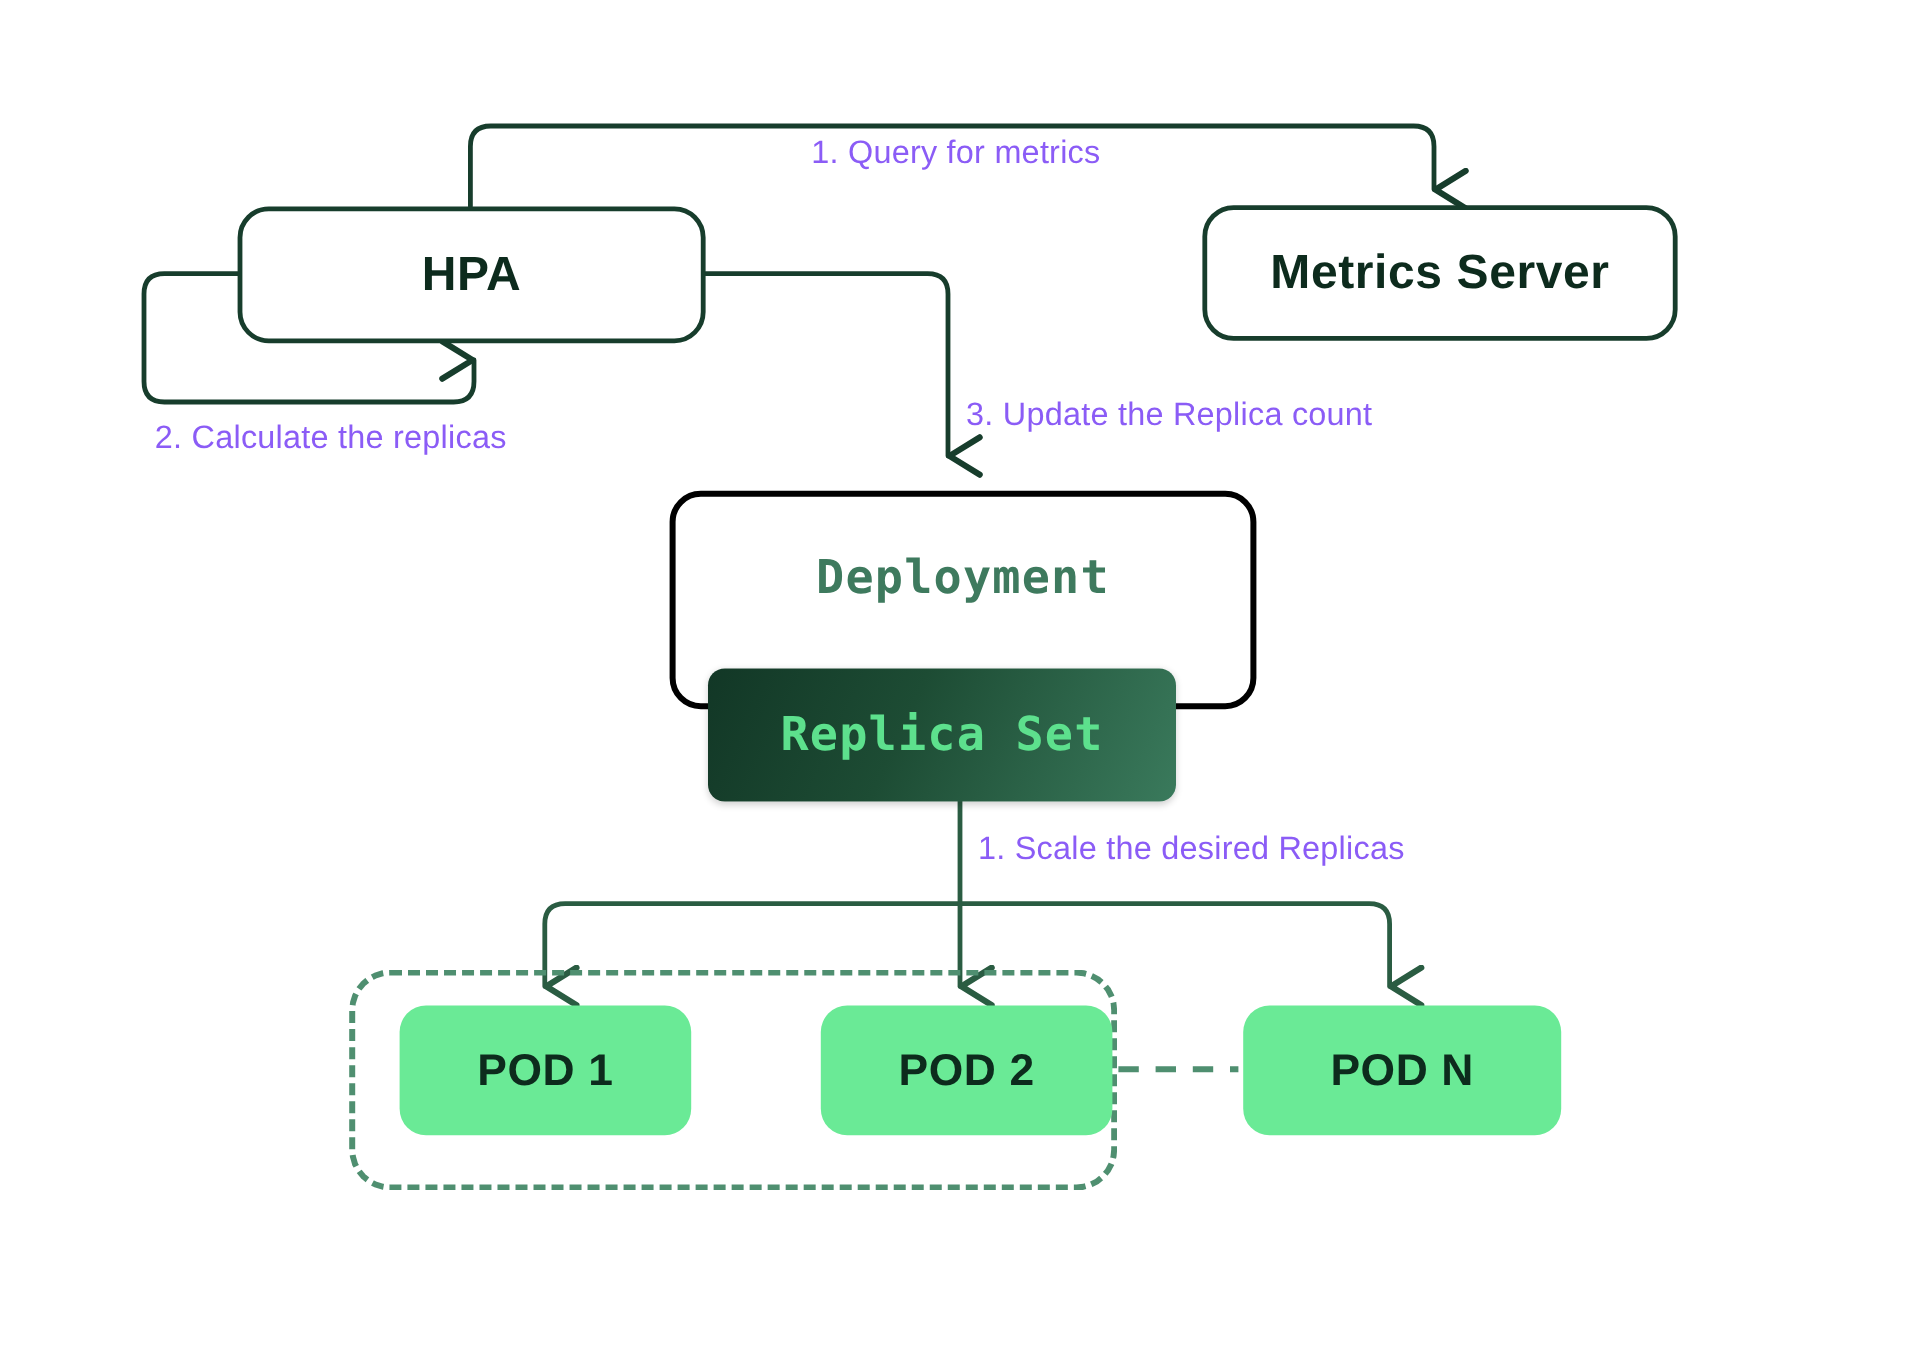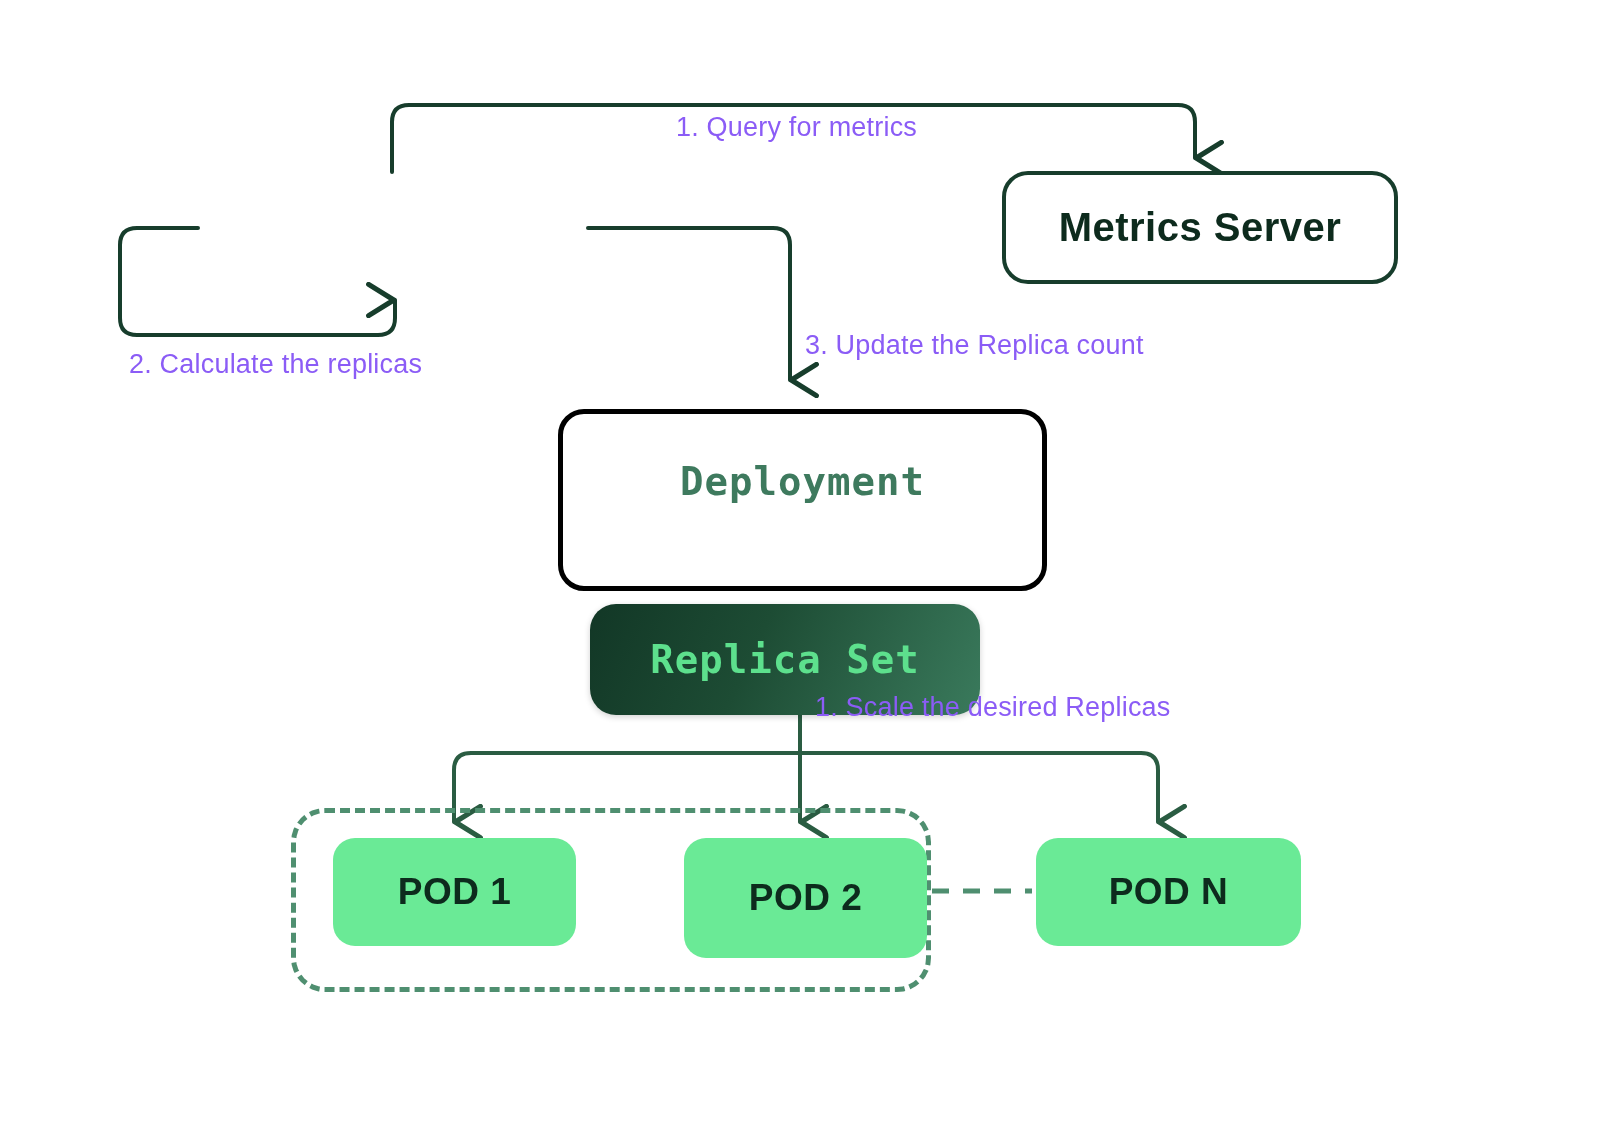--- a/index.html
+++ b/index.html
@@ -58,24 +58,23 @@
     font-family: "DejaVu Sans Mono", "Liberation Mono", monospace;
     font-size: 39px;
     font-weight: 700;
     color: #3e7a5e;
     letter-spacing: 1px;
     position: relative;
     top: -19px;
   }
 
   .node-replicaset {
-    border-radius: 26px;
+    border-radius: 14px;
     background: linear-gradient(115deg, #123726 0%, #1d4c34 42%, #3a7a5c 100%);
     box-shadow: 0 2px 6px rgba(0,0,0,0.18);
-    margin-top: 47px;
   }
   .node-replicaset .node-label {
     font-family: "DejaVu Sans Mono", "Liberation Mono", monospace;
     font-size: 39px;
     font-weight: 700;
     color: #5de08d;
     letter-spacing: 1px;
   }
 
   .node-pod {
@@ -130,40 +129,43 @@
     <path d="M 588 228 L 773 228 Q 790 228 790 245 L 790 380" fill="none" stroke="#173d2c" stroke-width="4" stroke-linecap="round" stroke-linejoin="round" marker-end="url(#arrowDark)"></path>
 
     <path d="M 800 668 L 800 753" fill="none" stroke="#2a5c42" stroke-width="4" stroke-linecap="round"></path>
     <path d="M 800 753 L 471 753 Q 454 753 454 770 L 454 822" fill="none" stroke="#2a5c42" stroke-width="4" stroke-linecap="round" stroke-linejoin="round" marker-end="url(#arrowMid)"></path>
     <path d="M 800 753 L 800 822" fill="none" stroke="#2a5c42" stroke-width="4" stroke-linecap="round" marker-end="url(#arrowMid)"></path>
     <path d="M 800 753 L 1141 753 Q 1158 753 1158 770 L 1158 822" fill="none" stroke="#2a5c42" stroke-width="4" stroke-linecap="round" stroke-linejoin="round" marker-end="url(#arrowMid)"></path>
 
     <path d="M 932 891 L 1032 891" fill="none" stroke="#4f8f70" stroke-width="5" stroke-linecap="butt" stroke-dasharray="17 14"></path>
   </svg>
 
+  <div class="node node-outline" style="left:198px; top:172px; width:390px; height:114px;">
+    <span class="node-label">HPA</span>
+  </div>
 
   <div class="node node-outline" style="left:1002px; top:171px; width:396px; height:113px;">
     <span class="node-label">Metrics Server</span>
   </div>
 
   <div class="node node-deployment" style="left:558px; top:409px; width:489px; height:182px;">
     <span class="node-label">Deployment</span>
   </div>
 
   <div class="node node-replicaset" style="left:590px; top:557px; width:390px; height:111px;">
     <span class="node-label">Replica Set</span>
   </div>
 
   <div class="pod-group" style="left:291px; top:808px; width:640px; height:184px;"></div>
 
   <div class="node node-pod" style="left:333px; top:838px; width:243px; height:108px;justify-content:center;">
     <span class="node-label">POD 1</span>
   </div>
 
-  <div class="node node-pod" style="left:684px; top:838px; width:243px; height:120px;">
+  <div class="node node-pod" style="left:684px; top:838px; width:243px; height:108px;">
     <span class="node-label">POD 2</span>
   </div>
 
   <div class="node node-pod" style="left:1036px; top:838px; width:265px; height:108px;">
     <span class="node-label">POD N</span>
   </div>
 
   <div class="step-label" style="left:676px; top:112px;">1.  Query for metrics</div>
 
   <div class="step-label" style="left:129px; top:349px;">2. Calculate the replicas</div>

